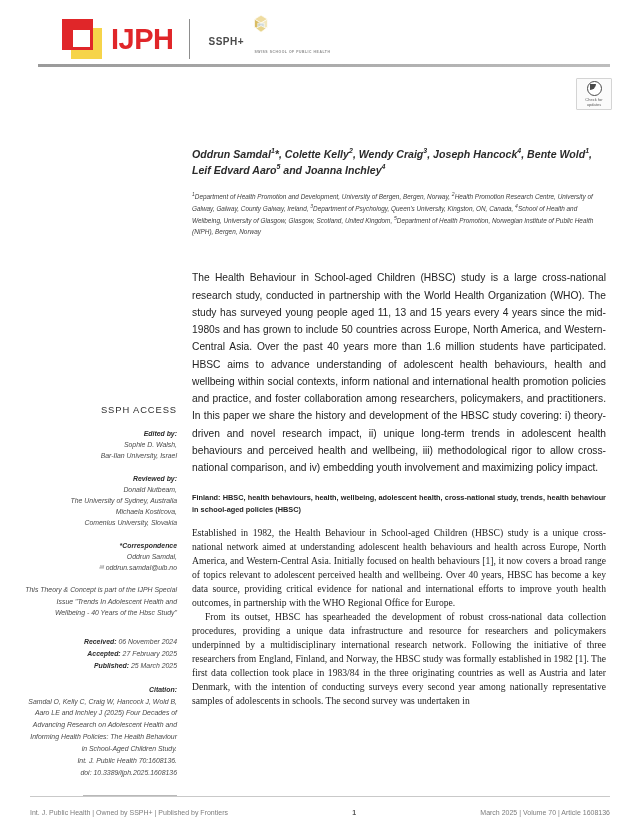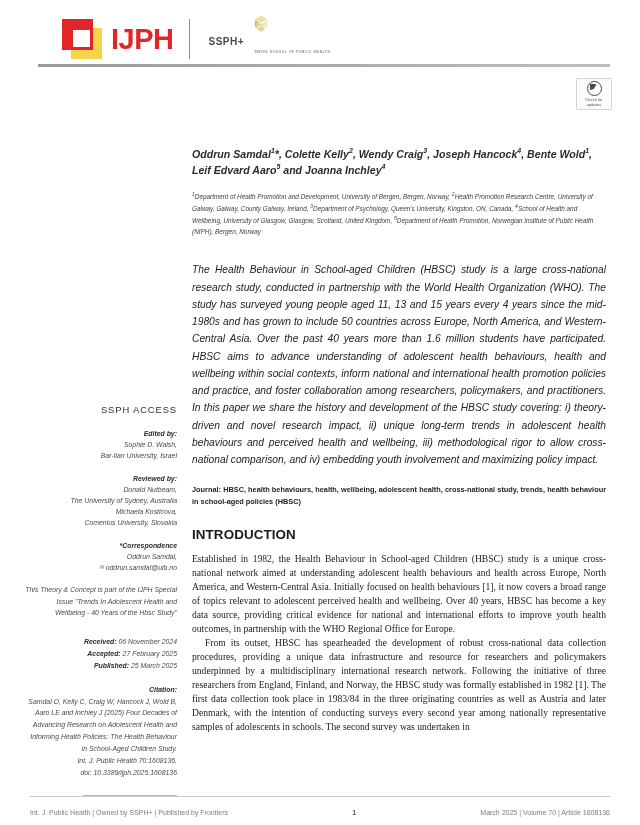--- a/index.html
+++ b/index.html
@@ -214,23 +214,22 @@
     line-height: 1.72;
     margin-top: 11px;
   }
   .affils sup { font-size: 5px; }
 
   
   .abstract {
     font-size: 10.25px;
     line-height: 1.685;
     color: #232323;
-    margin-top: 24px;
+    margin-top: 32px;
     text-align: justify;
-    font-style: italic;
   }
   .keywords {
     font-size: 7.35px;
     font-weight: bold;
     color: #242424;
     line-height: 1.62;
     margin-top: 16px;
     text-align: justify;
   }
 
@@ -402,25 +401,24 @@
   <div class="body-col">
 
 
     <div class="authors">Oddrun Samdal<sup>1</sup>*, Colette Kelly<sup>2</sup>, Wendy Craig<sup>3</sup>, Joseph Hancock<sup>4</sup>, Bente Wold<sup>1</sup>, Leif Edvard Aaro<sup>5</sup> and Joanna Inchley<sup>4</sup></div>
 
     <div class="affils"><sup>1</sup>Department of Health Promotion and Development, University of Bergen, Bergen, Norway, <sup>2</sup>Health Promotion Research Centre, University of Galway, Galway, County Galway, Ireland, <sup>3</sup>Department of Psychology, Queen's University, Kingston, ON, Canada, <sup>4</sup>School of Health and Wellbeing, University of Glasgow, Glasgow, Scotland, United Kingdom, <sup>5</sup>Department of Health Promotion, Norwegian Institute of Public Health (NIPH), Bergen, Norway</div>
 
     <div class="abstract">The Health Behaviour in School-aged Children (HBSC) study is a large cross-national research study, conducted in partnership with the World Health Organization (WHO). The study has surveyed young people aged 11, 13 and 15 years every 4 years since the mid-1980s and has grown to include 50 countries across Europe, North America, and Western-Central Asia. Over the past 40 years more than 1.6 million students have participated. HBSC aims to advance understanding of adolescent health behaviours, health and wellbeing within social contexts, inform national and international health promotion policies and practice, and foster collaboration among researchers, policymakers, and practitioners. In this paper we share the history and development of the HBSC study covering: i) theory-driven and novel research impact, ii) unique long-term trends in adolescent health behaviours and perceived health and wellbeing, iii) methodological rigor to allow cross-national comparison, and iv) embedding youth involvement and maximizing policy impact.</div>
 
     <div class="keywords">
-      <span>Journal:</span>
+      <span>Finland:</span>
       <span>HBSC, health behaviours, health, wellbeing, adolescent health, cross-national study, trends, health behaviour in school-aged policies (HBSC)</span>
     </div>
 
-    <h2 class="sec-heading">INTRODUCTION</h2>
 
     <div class="intro-body">
       <p>Established in 1982, the Health Behaviour in School-aged Children (HBSC) study is a unique cross-national network aimed at understanding adolescent health behaviours and health across Europe, North America, and Western-Central Asia. Initially focused on health behaviours [1], it now covers a broad range of topics relevant to adolescent perceived health and wellbeing. Over 40 years, HBSC has become a key data source, providing critical evidence for national and international efforts to improve youth health outcomes, in partnership with the WHO Regional Office for Europe.</p>
       <p>From its outset, HBSC has spearheaded the development of robust cross-national data collection procedures, providing a unique data infrastructure and resource for researchers and policymakers underpinned by a multidisciplinary international research network. Following the initiative of three researchers from England, Finland, and Norway, the HBSC study was formally established in 1982 [1]. The first data collection took place in 1983/84 in the three originating countries as well as Austria and later Denmark, with the intention of conducting surveys every second year among nationally representative samples of adolescents in schools. The second survey was undertaken in</p>
     </div>
   </div>
 
   <div class="sidebar">
 
     <div class="open-access">SSPH ACCESS</div>

